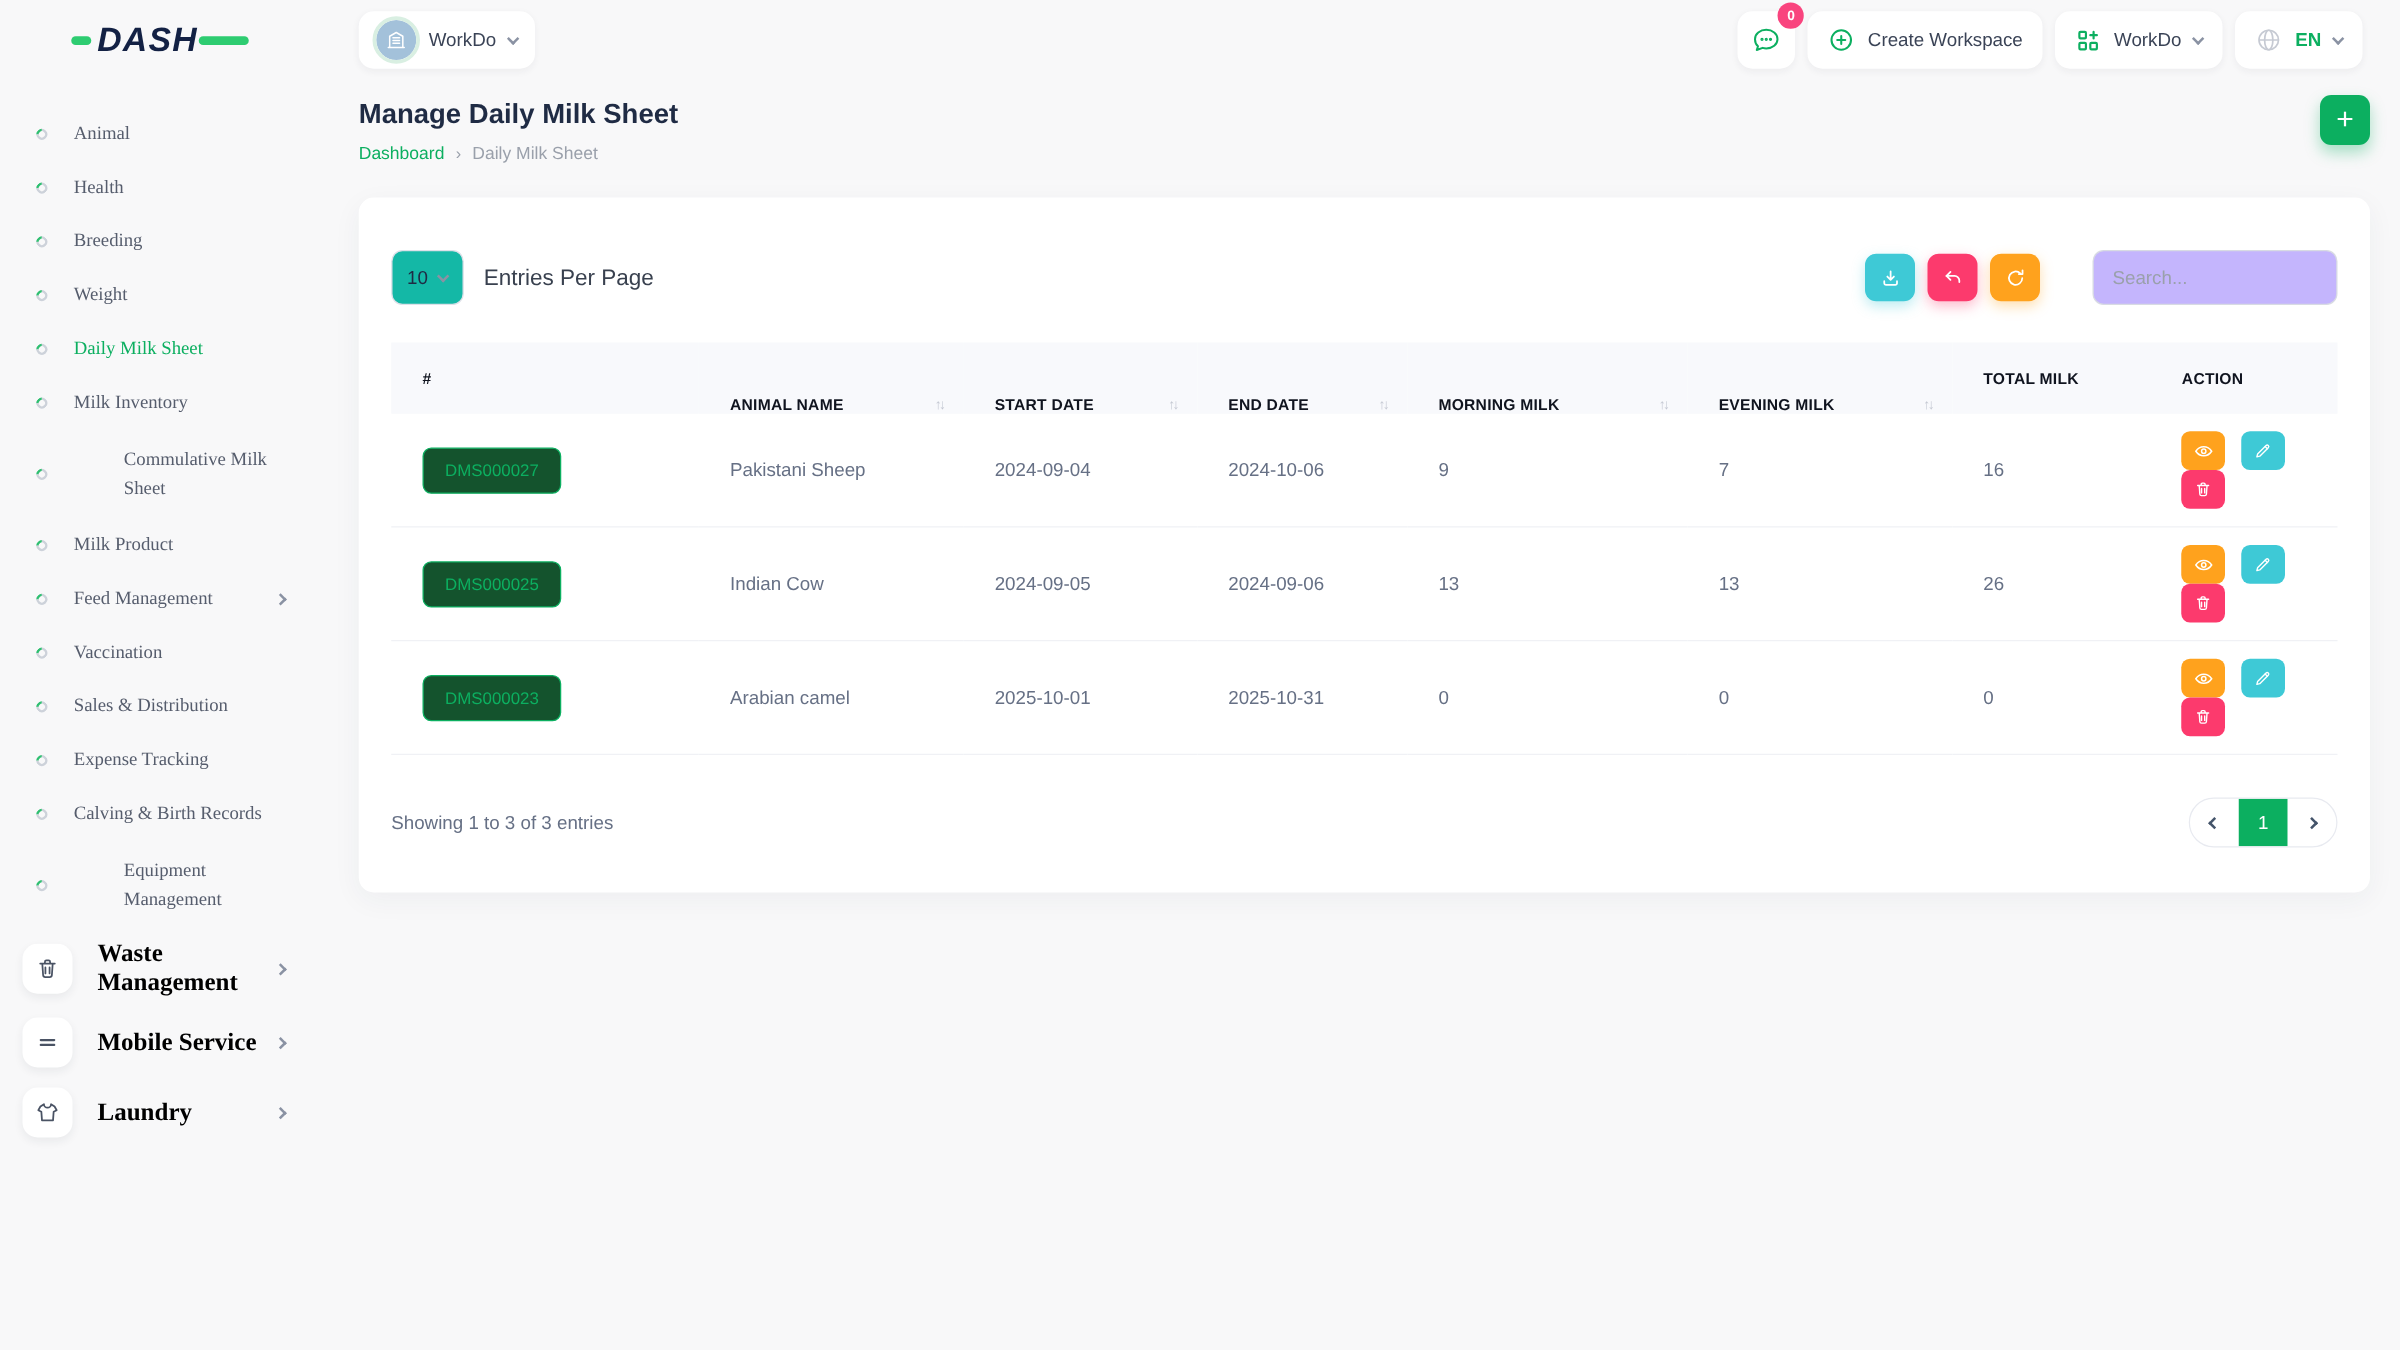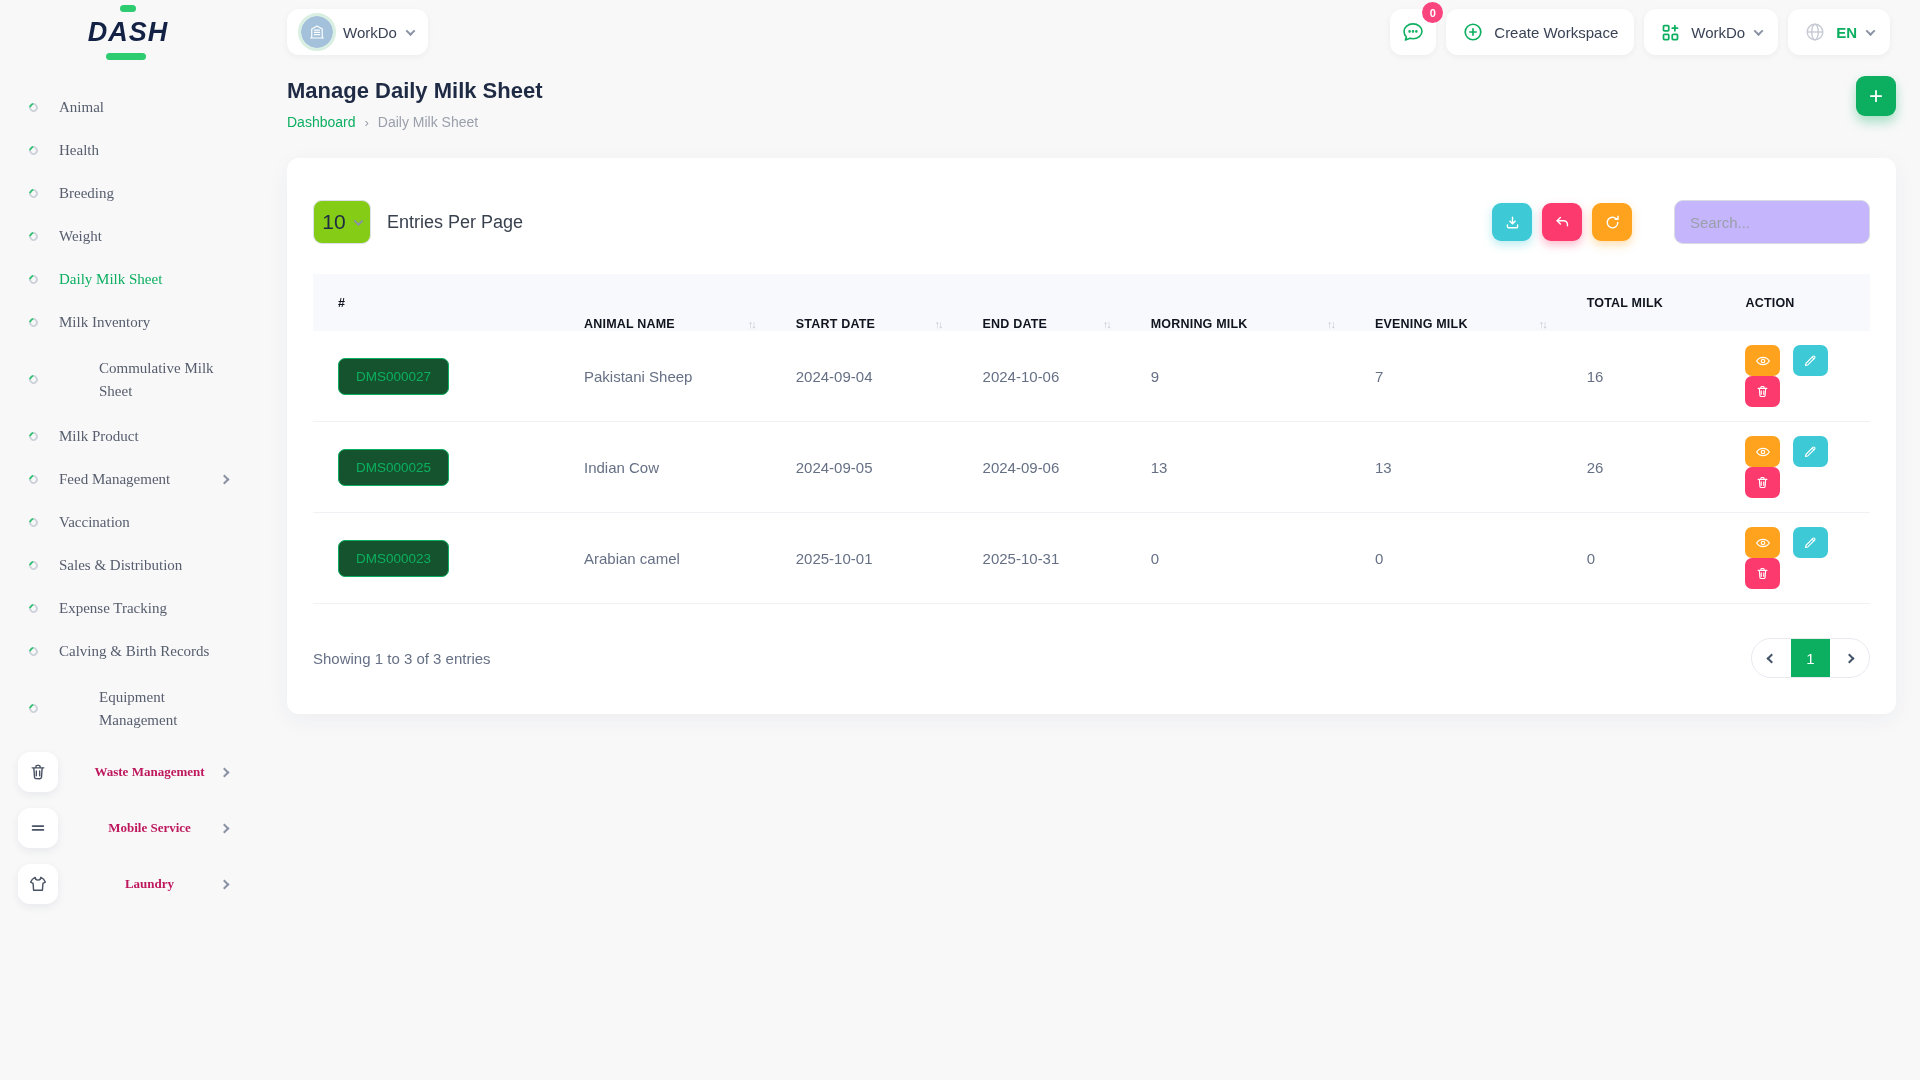--- a/index.html
+++ b/index.html
@@ -7,21 +7,21 @@
   body {
     font-family:"Liberation Sans", sans-serif;
     background:#f8f8f9;
     color:#3a4356;
     overflow:hidden;
     position:relative;
   }
   
   .topbar { position:absolute; top:0; left:0; width:100%; height:64px; display:flex; align-items:center; }
   .logo-zone { width:256px; display:flex; justify-content:center; align-items:center; }
-  .logo { display:flex; align-items:center; gap:5px; cursor:pointer;flex-direction:column; }
+  .logo { display:flex; align-items:center; gap:5px; cursor:pointer; }
   .logo-dot { width:16px; height:7px; border-radius:4px; background:#2ecc71; }
   .logo-text { font-size:27px; font-weight:800; letter-spacing:1px; color:#132144; font-style:italic; }
   .logo-dash { width:40px; height:7px; border-radius:4px; background:#2ecc71; margin-left:-4px; }
   .pill {
     background:#fff; border-radius:12px; height:46px; display:flex; align-items:center;
     padding:0 16px; box-shadow:0 2px 6px rgba(30,41,59,0.05); cursor:pointer; gap:10px;
     font-size:15px; color:#3a4356;
   }
   .ws-pill { margin-left:31px; padding:0 14px; }
   .avatar { width:32px; height:32px; border-radius:50%; background:#a3c1da; display:flex; align-items:center; justify-content:center; outline:3px solid #d9efe2; }
@@ -53,21 +53,21 @@
   }
   .side-item.active { color:#0caf60; }
   .side-item .side-label { white-space:nowrap; }
   .side-item.two-line .side-label { white-space:normal; width:135px; line-height:1.5;margin-left:40px; }
   .side-item .chev { margin-left:auto; margin-right:16px; }
   .side-module { display:flex; align-items:center; padding:8px 0; cursor:pointer; }
   .side-module .icon-box {
     width:40px; height:40px; border-radius:12px; background:#fff; display:flex; align-items:center; justify-content:center;
     box-shadow:0 3px 8px rgba(30,41,59,0.07); color:#4a5364; margin-left:2px;
   }
-  .side-module .sm-label { font-size:13px; font-weight:700; color:#be185d; margin-left:20px; flex:1;text-align:center; }
+  .side-module .sm-label { font-size:20px; font-weight:700; color:#000000; margin-left:20px; flex:1; }
   .side-module .chev { margin-right:16px; }
   
   .main { position:absolute; left:256px; top:72px; right:0; bottom:0; padding:0 24px 0 31px; }
   .page-head { display:flex; align-items:flex-start; }
   .page-title { font-size:22px; font-weight:700; color:#1f2b44; margin-top:6px; }
   .breadcrumb { margin-top:10px; font-size:14px; display:flex; align-items:center; gap:9px; }
   .crumb-link { color:#0caf60; cursor:pointer; }
   .crumb-sep { color:#9aa0ab; font-size:13px; }
   .crumb-current { color:#9aa0ab; }
   .add-btn {
@@ -75,21 +75,21 @@
     font-size:24px; font-weight:400; display:flex; align-items:center; justify-content:center; cursor:pointer;
     box-shadow:0 6px 12px rgba(12,175,96,0.35); border:none; margin-top:4px;
   }
   .card {
     margin-top:28px; background:#fff; border-radius:12px; box-shadow:0 6px 22px rgba(40,50,75,0.05);
     padding:30px 26px 36px;
   }
   .controls { display:flex; align-items:center; margin-top:12px; }
   .select-box {
     width:58px; height:44px; border:1px solid #dde0e8; border-radius:9px; display:flex; align-items:center;
-    justify-content:center; gap:9px; font-size:21px; color:#1f2b44; cursor:pointer; background:#84cc16;
+    justify-content:center; gap:9px; font-size:15px; color:#1f2b44; cursor:pointer; background:#14b8a6;
   }
   .controls-label { margin-left:16px; font-size:18px; color:#39414f; }
   .controls-right { margin-left:auto; display:flex; align-items:center; }
   .tool-btn {
     width:40px; height:38px; border:none; border-radius:9px; color:#fff; display:flex; align-items:center;
     justify-content:center; cursor:pointer; margin-left:10px;
   }
   .tool-download { background:#3ec9d6; box-shadow:0 4px 10px rgba(62,201,214,0.35); }
   .tool-undo { background:#fc3a6d; box-shadow:0 4px 10px rgba(252,58,109,0.35); }
   .tool-refresh { background:#ffa21d; box-shadow:0 4px 10px rgba(255,162,29,0.35); }

